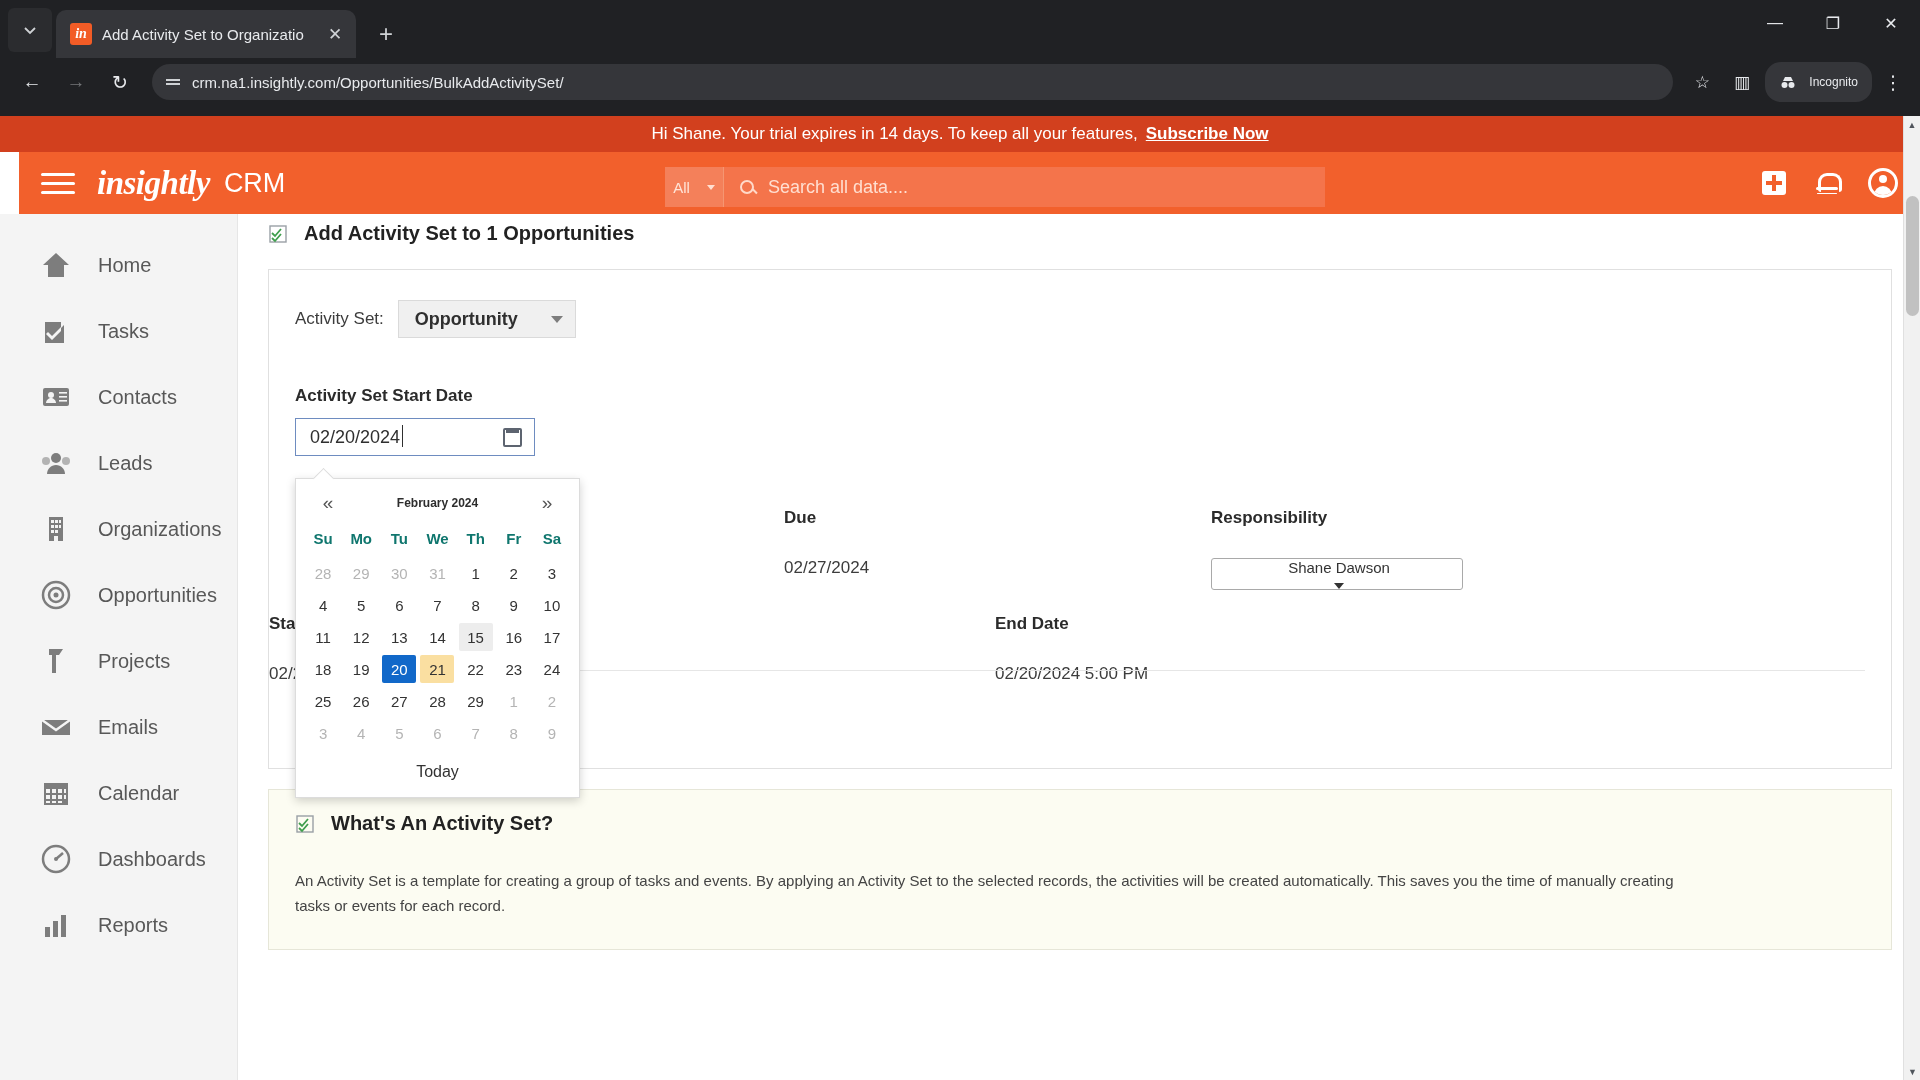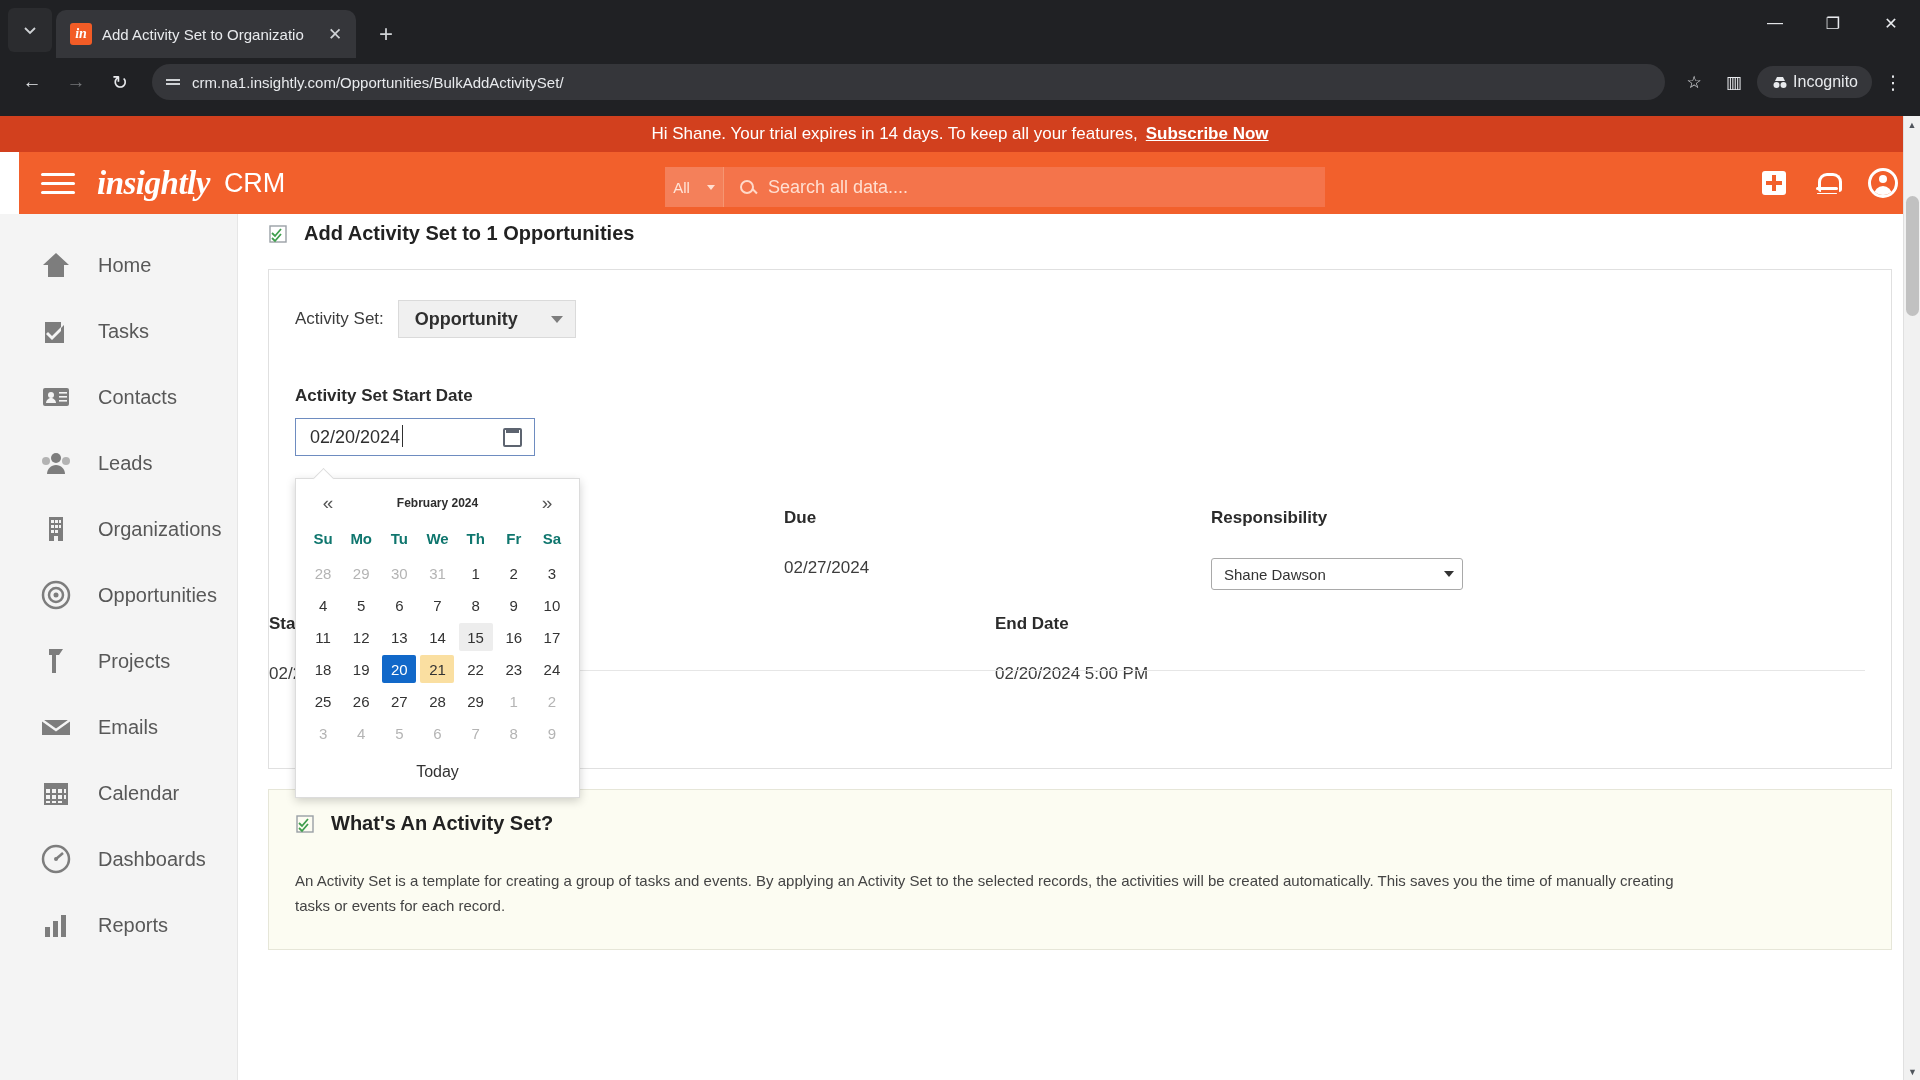--- a/index.html
+++ b/index.html
@@ -64,22 +64,22 @@
     flex: 1 1 auto; height: 36px; background: #35363a; border-radius: 18px;
     display: flex; align-items: center; padding: 0 14px; gap: 12px; margin: 0 8px;
   }
   .url-icon { color: #cfd2d5; font-size: 15px; display: flex; flex-direction: column; gap: 2px; }
   .url-icon i { display: block; width: 14px; height: 2px; background: #cfd2d5; position: relative; }
   .url-text { color: #e8eaed; font-size: 15px; flex: 1 1 auto; }
   .omni-right { display: flex; align-items: center; gap: 6px; }
   .star, .sidepanel { color: #e8eaed; font-size: 17px; width: 34px; height: 34px;
     display: flex; align-items: center; justify-content: center; }
   .incognito {
-    display: flex; align-items: center; gap: 4px; background: #35363a;
-    border-radius: 16px; height: 32px; padding: 0 14px; color: #e8eaed; font-size: 16px;
+    display: flex; align-items: center; gap: 12px; background: #35363a;
+    border-radius: 16px; height: 40px; padding: 0 14px; color: #e8eaed; font-size: 12px;
   }
   .kebab { color: #e8eaed; font-size: 19px; width: 30px; text-align: center; }
 
   
   .viewport {
     position: absolute; left: 0; top: 116px; width: 1920px; height: 964px;
     background: #fff; overflow: hidden;
   }
   .scrollbar {
     position: absolute; right: 0; top: 116px; width: 17px; height: 964px;
@@ -262,21 +262,21 @@
   .cols { position: absolute; left: 0; right: 0; top: 238px; }
   .col-due { position: absolute; left: 515px; top: 0; }
   .col-resp { position: absolute; left: 942px; top: 0; }
   .col-start { position: absolute; left: 0px; top: 106px; }
   .col-end { position: absolute; left: 726px; top: 106px; }
   .col-hdr { font-size: 17px; color: #2b2b2b; font-weight: bold; margin-bottom: 30px; }
   .col-val { font-size: 17px; color: #3c3c3c; }
   .resp-select {
     width: 252px; height: 32px; border: 1px solid #a9a9a9; border-radius: 3px;
     background: #fff; display: flex; align-items: center; justify-content: space-between;
-    padding: 0 8px 0 12px; font-size: 15px; color: #333;
+    padding: 0 8px 0 12px; font-size: 15px; color: #333; flex-direction: column;
   }
   .resp-select .caret2 { border-left: 5px solid transparent; border-right: 5px solid transparent;
     border-top: 6px solid #333; }
 
   .divider { position: absolute; left: 26px; right: 26px; top: 400px;
     border-top: 1px solid #e6e6e6; }
   .btn-row { position: absolute; left: 0px; top: 424px; display: flex; gap: 16px;
     padding-left: 26px; }
   .btn-primary {
     background: #3b7ddd; color: #fff; border: 1px solid #3b7ddd; height: 36px;

